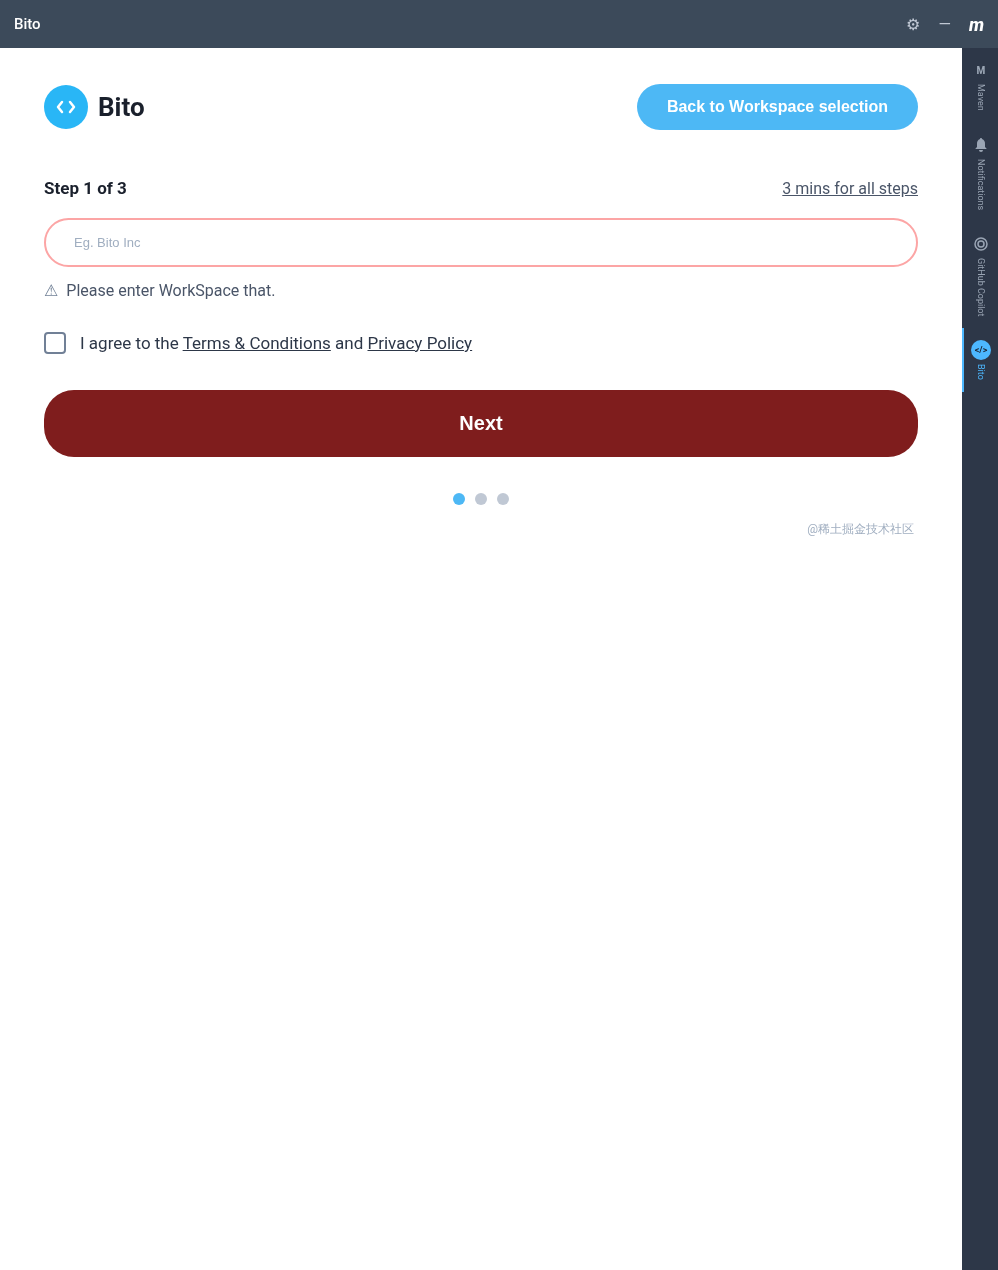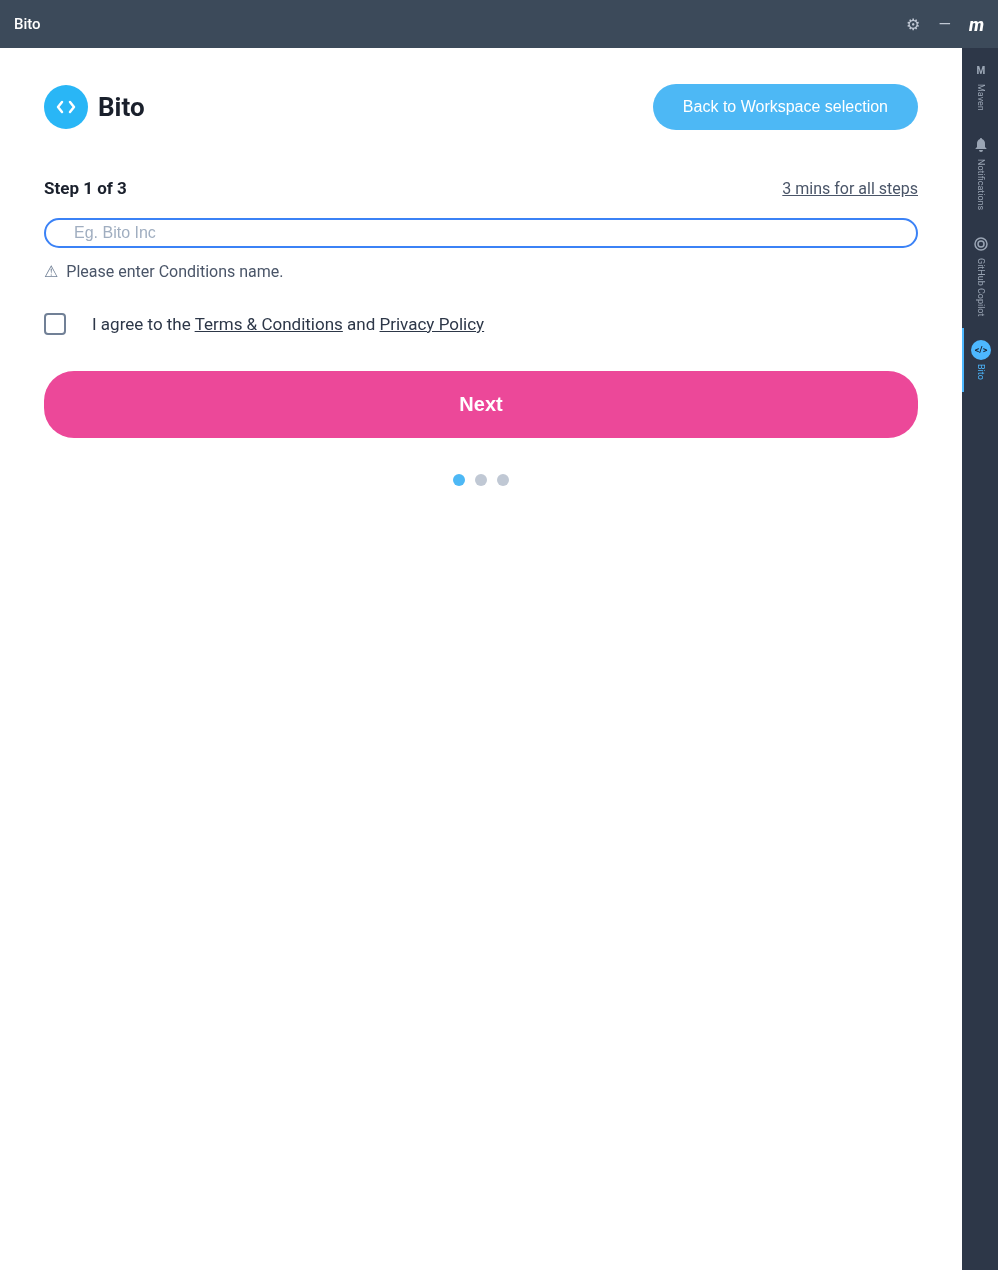--- a/index.html
+++ b/index.html
@@ -133,21 +133,21 @@
       font-weight: 700;
       color: #1a202c;
     }
     .back-btn {
       background: #4db8f5;
       color: white;
       border: none;
       border-radius: 30px;
       padding: 14px 30px;
       font-size: 16px;
-      font-weight: 400;
+      font-weight: 700;
       cursor: pointer;
       white-space: nowrap;
     }
 
     
     .step-info {
       display: flex;
       justify-content: space-between;
       align-items: center;
       margin-bottom: 20px;
@@ -184,24 +184,24 @@
     .workspace-label {
       font-size: 17px;
       font-weight: 700;
       color: #1a202c;
       margin-bottom: 12px;
     }
 
     
     .workspace-input {
       width: 100%;
-      border: 2px solid #3b82f6;
+      border: 2px solid #fca5a5;
       border-radius: 30px;
-      padding: 4px 28px;
-      font-size: 16px;
+      padding: 15px 28px;
+      font-size: 13px;
       color: #1a202c;
       outline: none;
       margin-bottom: 14px;
     }
     .workspace-input::placeholder {
       color: #a0aec0;
     }
 
     
     .error-msg {
@@ -210,21 +210,21 @@
       gap: 8px;
       color: #4a5568;
       font-size: 16px;
       margin-bottom: 32px;
     }
 
     
     .checkbox-area {
       display: flex;
       align-items: center;
-      gap: 26px;
+      gap: 14px;
       margin-bottom: 36px;
       font-size: 17px;
       color: #2d3748;
     }
     .checkbox-box {
       width: 22px;
       height: 22px;
       border: 2px solid #718096;
       border-radius: 4px;
       flex-shrink: 0;
@@ -233,21 +233,21 @@
     }
     .terms-link {
       text-decoration: underline;
       color: #2d3748;
       cursor: pointer;
     }
 
     
     .next-btn {
       width: 100%;
-      background: #ec4899;
+      background: #7f1d1d;
       color: white;
       border: none;
       border-radius: 30px;
       padding: 22px;
       font-size: 20px;
       font-weight: 700;
       cursor: pointer;
       margin-bottom: 36px;
     }
 
@@ -348,21 +348,21 @@
   
 
   
 
   
   <input type="text" class="workspace-input" placeholder="Eg. Bito Inc" style="">
 
   
   <div class="error-msg">
     <span class="triangle-warn">⚠</span>
-    <span>Please enter Conditions name.</span>
+    <span>Please enter WorkSpace that.</span>
   </div>
 
   
   <div class="checkbox-area">
     <div class="checkbox-box"></div>
     <span>
       <span>I agree to the </span><a class="terms-link">Terms &amp; Conditions</a><span> and </span><a class="terms-link">Privacy Policy</a>
     </span>
   </div>
 
@@ -370,14 +370,15 @@
   <button class="next-btn">Next</button>
 
   
   <div class="pagination">
     <div class="dot active"></div>
     <div class="dot"></div>
     <div class="dot"></div>
   </div>
 
   
+  <div class="watermark">@稀土掘金技术社区</div>
 
 </div>
 
 </body></html>

